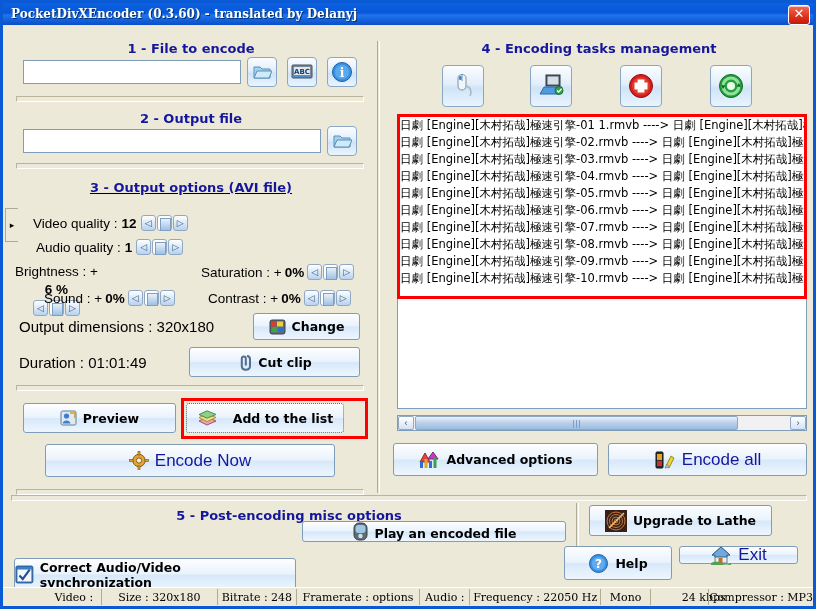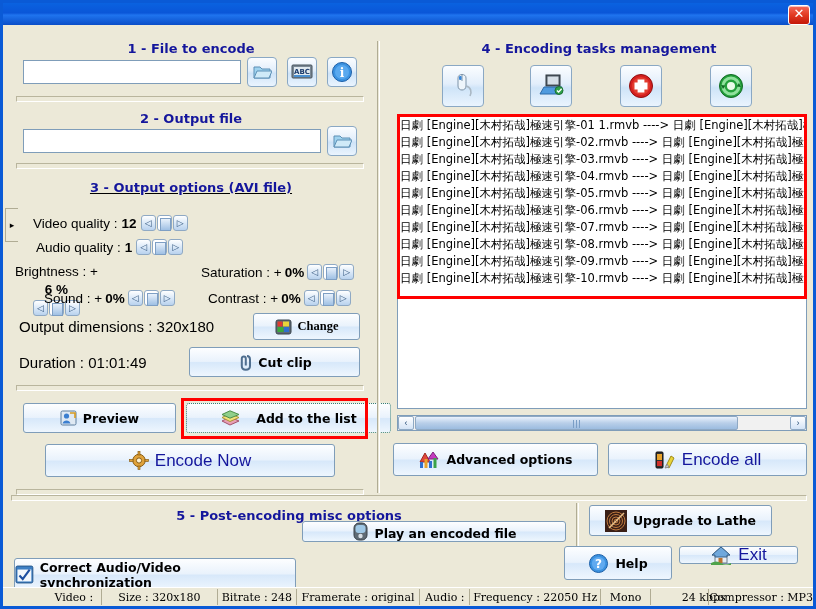--- a/index.html
+++ b/index.html
@@ -129,20 +129,21 @@
     display:flex;align-items:center;justify-content:center;white-space:nowrap;
   }
   .statusbar .cell:first-child{border-left:none;margin-left:44px;}
 </style>
 </head>
 <body>
 
 <div id="app">
 
   <div class="titlebar">
+    <span class="title-text">PocketDivXEncoder (0.3.60) - translated by Delanyj</span>
     <div class="closebtn">✕</div>
   </div>
 
   <div style="position:absolute;left:8px;top:38px;width:360px;">
     <div class="sect-title">1 - File to encode</div>
   </div>
   <input class="txtbox" style="position: absolute; left: 20px; top: 57px; width: 218px; height: 24px;" value="" placeholder="">
 
   <div class="iconbtn" style="position:absolute;left:244px;top:54px;width:30px;height:30px;">
     <svg width="20" height="18" viewBox="0 0 20 18">
@@ -257,21 +258,21 @@
     <span class="spin">
       <span class="sb">◁</span>
       <span class="track">
           <i></i>
         </span>
       <span class="sb">▷</span>
     </span>
   </div>
 
   <div class="lbl" style="position:absolute;left:16px;top:315px;font-size:15px;">Output dimensions : 320x180</div>
-  <div class="btn" style="position:absolute;left:250px;top:310px;width:107px;height:27px;font-family:Liberation Serif, serif;">
+  <div class="btn" style="position:absolute;left:250px;top:310px;width:107px;height:27px;">
     <svg width="17" height="16" viewBox="0 0 17 16">
       <rect x="1" y="1" width="15" height="14" rx="2" fill="#5f6b75" stroke="#3b454d"></rect>
       <rect x="2.5" y="2.5" width="5" height="5" fill="#e03b2f"></rect>
       <rect x="8" y="2.5" width="6" height="5" fill="#e8d43a"></rect>
       <rect x="2.5" y="8" width="6" height="5" fill="#3aa93d"></rect>
       <rect x="9" y="8" width="5" height="5" fill="#2f6fd0"></rect>
     </svg>
     <span>Change</span>
   </div>
 
@@ -289,21 +290,21 @@
   <div class="btn" style="position:absolute;left:20px;top:400px;width:153px;height:30px;">
     <svg width="17" height="16" viewBox="0 0 17 16">
       <rect x="1" y="1" width="15" height="14" rx="1.5" fill="#dfe9f3" stroke="#5d7e9e"></rect>
       <circle cx="6.5" cy="6" r="2.6" fill="#3b7fd0"></circle>
       <path d="M2.5 13.5 C3.5 9.5 9.5 9.5 10.5 13.5 Z" fill="#3b7fd0"></path>
       <path d="M10 3 L15 3 L15 8" fill="none" stroke="#d89b20" stroke-width="1.6"></path>
     </svg>
     <span>Preview</span>
   </div>
 
-  <div class="btn" style="position:absolute;left:183px;top:400px;width:205px;height:30px;
+  <div class="btn" style="position:absolute;left:183px;top:400px;width:158px;height:30px;
               border:1px dotted #3b7f6f;gap:15px;">
     <svg width="21" height="17" viewBox="0 0 21 17">
       <path d="M2 11 L10 7 L19 11 L10 15 Z" fill="#e8a0b4" stroke="#a4526c"></path>
       <path d="M2 7.5 L10 3.5 L19 7.5 L10 11.5 Z" fill="#f2e07a" stroke="#a89333"></path>
       <path d="M2 4.5 L10 0.8 L19 4.5 L10 8.2 Z" fill="#8fcf8a" stroke="#4c8f49"></path>
     </svg>
     <span>Add to the list</span>
   </div>
 
   <div class="redbox" style="left:178px;top:395px;width:187px;height:41px;"></div>
@@ -470,21 +471,21 @@
       <rect x="8.5" y="13" width="4" height="5" fill="#b9712f"></rect>
       <path d="M1 18 q5 -3 10 0 q5 3 10 0 l0 2 l-20 0 z" fill="#4fa34b"></path>
     </svg>
     <span>Exit</span>
   </div>
 
   <div class="statusbar">
     <div class="cell" style="width:60px;">Video :</div>
     <div class="cell" style="width:130px;">Size : 320x180</div>
     <div class="cell" style="width:88px;">Bitrate : 248</div>
-    <div class="cell" style="width:138px;">Framerate : original</div>
+    <div class="cell" style="width:138px;">Framerate : options</div>
     <div class="cell" style="width:56px;">Audio :</div>
     <div class="cell" style="width:146px;">Frequency : 22050 Hz</div>
     <div class="cell" style="width:56px;">Mono</div>
     <div class="cell" style="width:58px;padding-left:48px;">24 kbps</div>
     <div class="cell" style="flex:1;">Compressor : MP3</div>
   </div>
 
 </div>
 
 </body></html>

